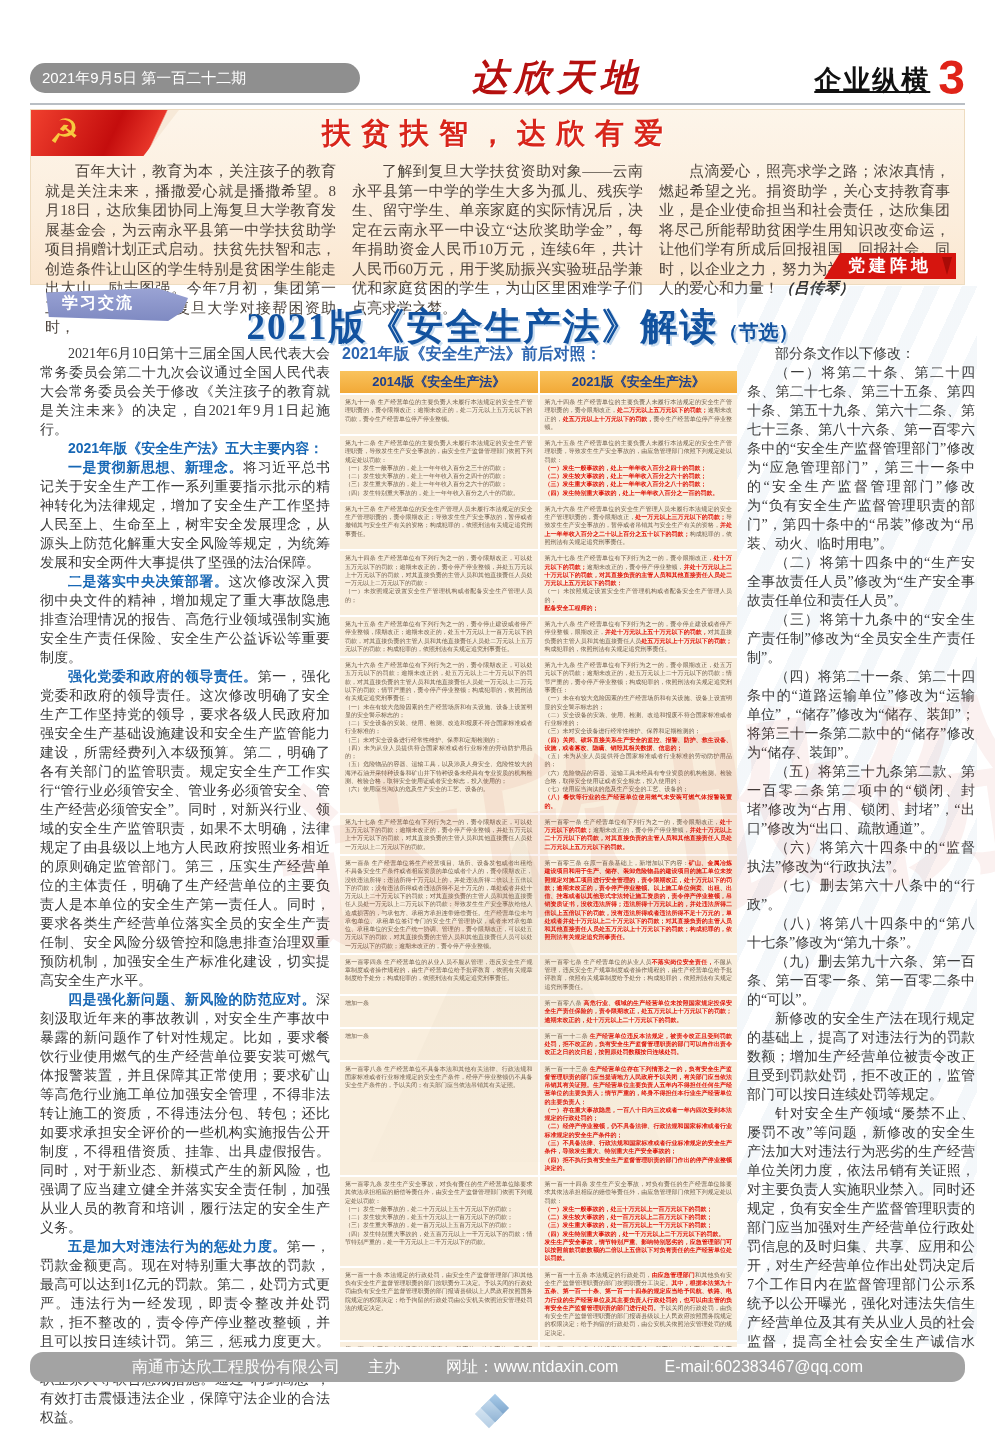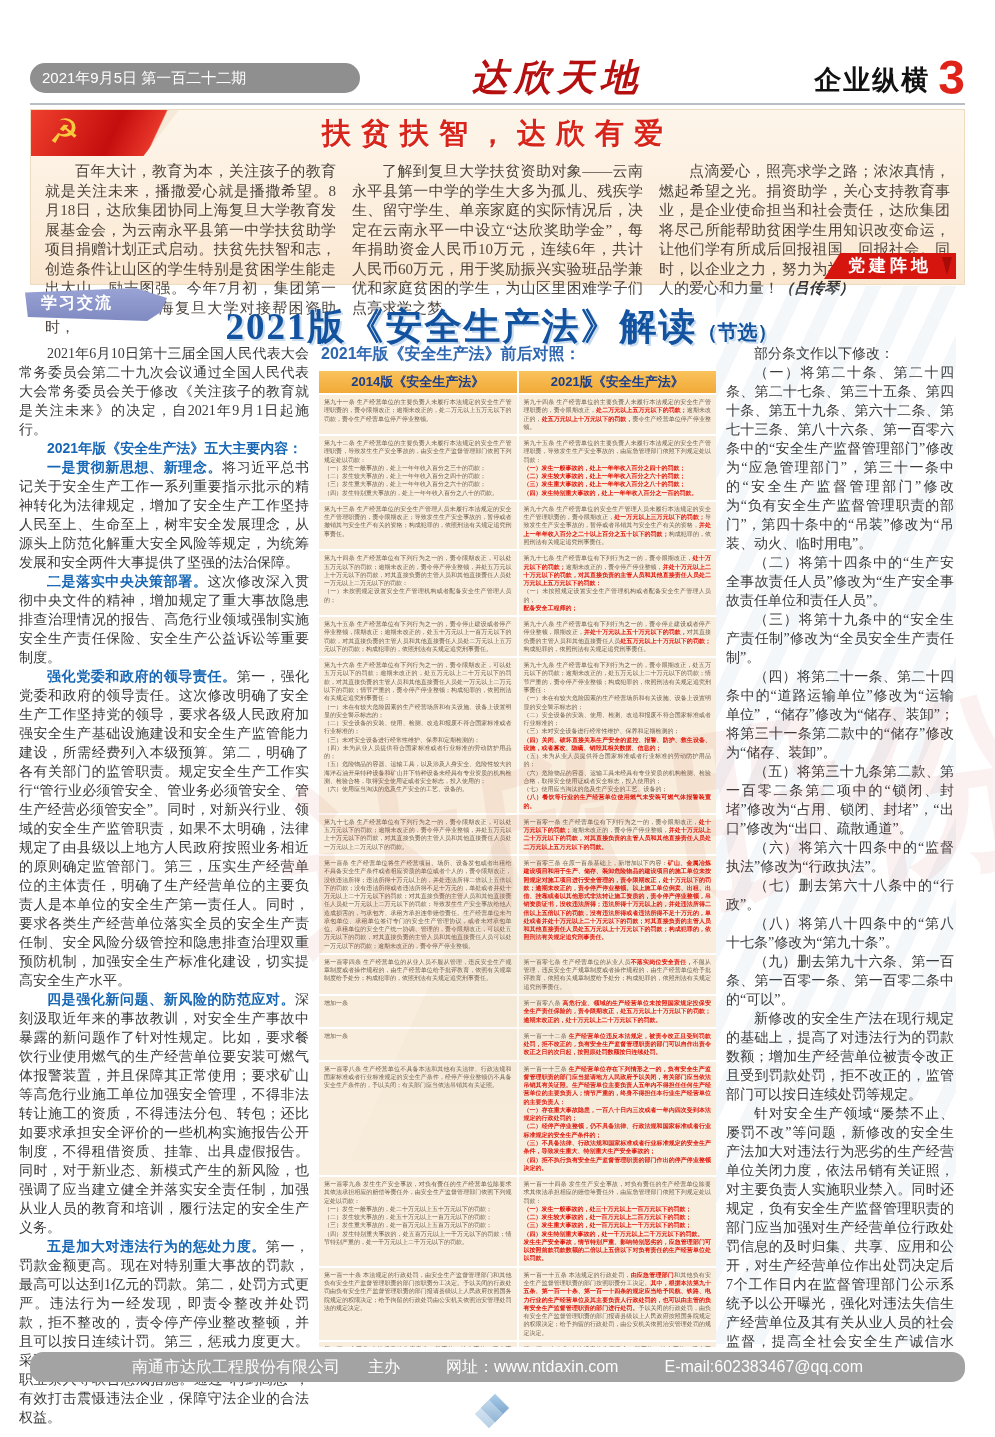--- a/index.html
+++ b/index.html
@@ -6,21 +6,21 @@
   .page{position:relative;width:995px;height:1437px;background:#fff;overflow:hidden;
         font-family:"Liberation Serif",serif;}
   
   .hdr{position:absolute;left:30px;top:55px;width:935px;height:46px;display:flex;
        align-items:center;justify-content:space-between;}
   .date-box{width:330px;height:30px;background:#8f8f8f;color:#fff;
             font:15px/30px "Liberation Sans",sans-serif;padding-left:12px;box-sizing:border-box;border-radius:15px;}
   .masthead{font-family:"DejaVu Serif",serif;font-style:italic;font-weight:bold;
             font-size:37px;color:#b5100f;letter-spacing:6px;transform:translateX(-30px);}
   .section{display:flex;align-items:flex-end;gap:8px;font-family:"Liberation Sans",sans-serif;}
-  .section .sname{font-size:27px;font-weight:bold;color:#111;letter-spacing:2px;}
+  .section .sname{font-size:27px;font-weight:bold;color:#111;letter-spacing:2px;text-decoration:underline;}
   .section .pnum{font-size:48px;line-height:40px;font-weight:bold;color:#e02318;}
   .hdr-rule{position:absolute;left:30px;top:103px;width:935px;height:2px;background:#b9bec4;}
   
   .top-box{position:absolute;left:30px;top:109px;width:935px;height:176px;box-sizing:border-box;
            background:linear-gradient(180deg,#fdf5ea 0%,#fceedd 60%,#fbe7d0 100%);
            border:1px solid #eedcc0;}
   .banner{position:relative;height:46px;}
   .emblem{position:absolute;left:0;top:0;width:130px;height:46px;
           background:linear-gradient(115deg,#f0402e 0%,#c40d0d 55%,#e8362a 80%,#f7e9d8 81%);
           clip-path:polygon(0 0,100% 0,76% 100%,0 100%);
@@ -31,21 +31,21 @@
   .top-cols{position:absolute;left:14px;right:14px;top:52px;bottom:8px;display:flex;gap:16px;}
   .tcol{flex:1;font-size:15px;line-height:19.5px;color:#4e453d;text-align:justify;}
   .tcol p{margin:0;text-indent:2em;}
   .byline{font-family:"DejaVu Serif",serif;font-style:italic;font-weight:bold;color:#333;}
   .badge{position:absolute;right:8px;bottom:5px;background:#d6150f;color:#fff;
          font:bold 17px/26px "Liberation Sans",sans-serif;letter-spacing:4px;
          padding:0 24px;clip-path:polygon(16px 0,100% 0,100% 100%,0 100%);}
   .badge::after{content:"";position:absolute;right:4px;top:4px;bottom:4px;width:10px;
          background:#a90b07;clip-path:polygon(0 0,100% 0,50% 100%);}
   
-  .main{position:absolute;left:19px;top:292px;width:935px;height:1058px;}
+  .main{position:absolute;left:40px;top:292px;width:935px;height:1058px;}
   .main::before{content:"";position:absolute;right:-2px;top:-6px;width:240px;height:100%;
          background:repeating-linear-gradient(115deg,rgba(176,200,220,.14) 0 14px,rgba(255,255,255,0) 14px 34px);}
   .tag{position:absolute;left:6px;top:-4px;width:116px;padding:5px 10px 7px 16px;
        background:linear-gradient(180deg,#9aa3d4,#7f8ac2);color:#fff;
        font:bold 16px "Liberation Sans",sans-serif;letter-spacing:2px;
        clip-path:polygon(0 14%,78% 0,100% 30%,96% 72%,86% 100%,2% 88%);}
   .main-title{position:absolute;left:160px;right:130px;top:-6px;margin:16px;text-align:center;
        font-family:Liberation Serif, serif;font-weight:900;color:#12529f;
        font-size:37px;letter-spacing:2px;text-shadow:2px 2px 0 #c9dcef;}
   .main-title .suffix{font-size:20px;letter-spacing:0;color:#12529f;}

